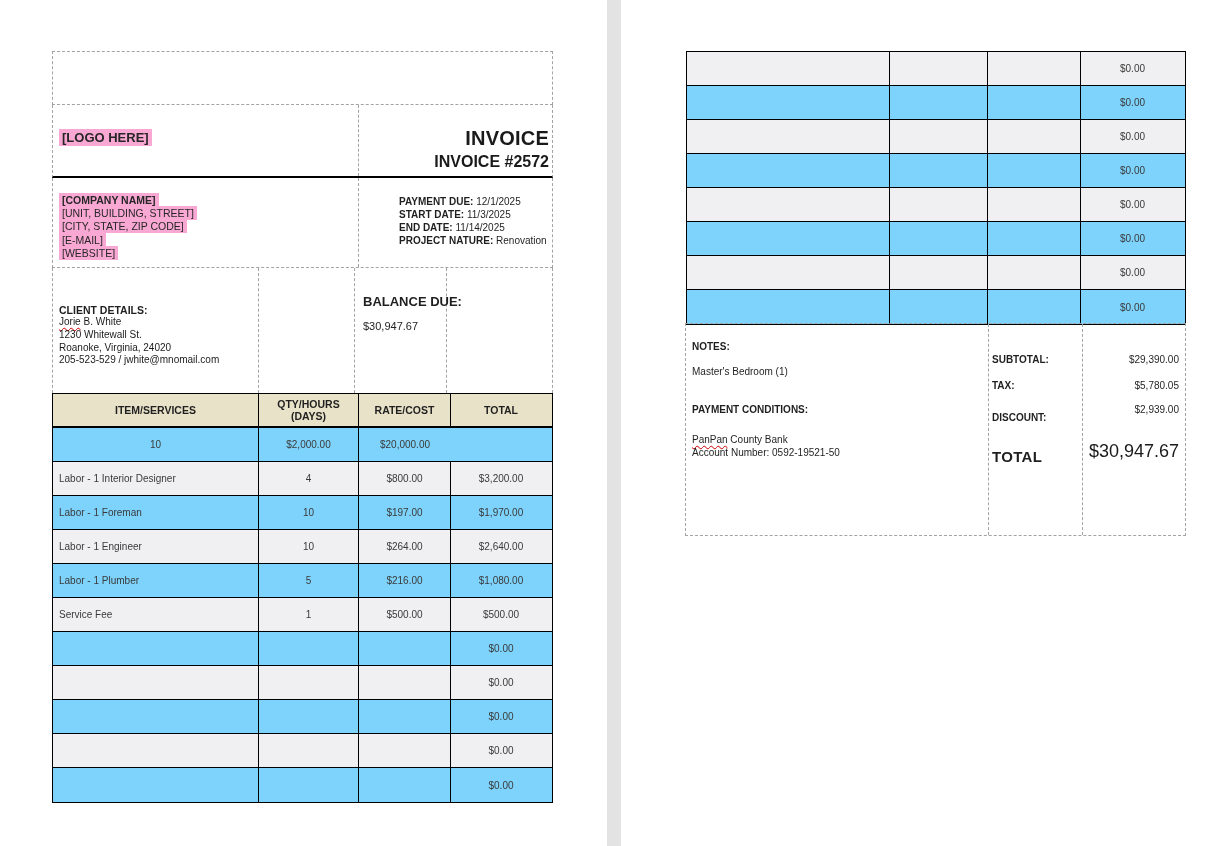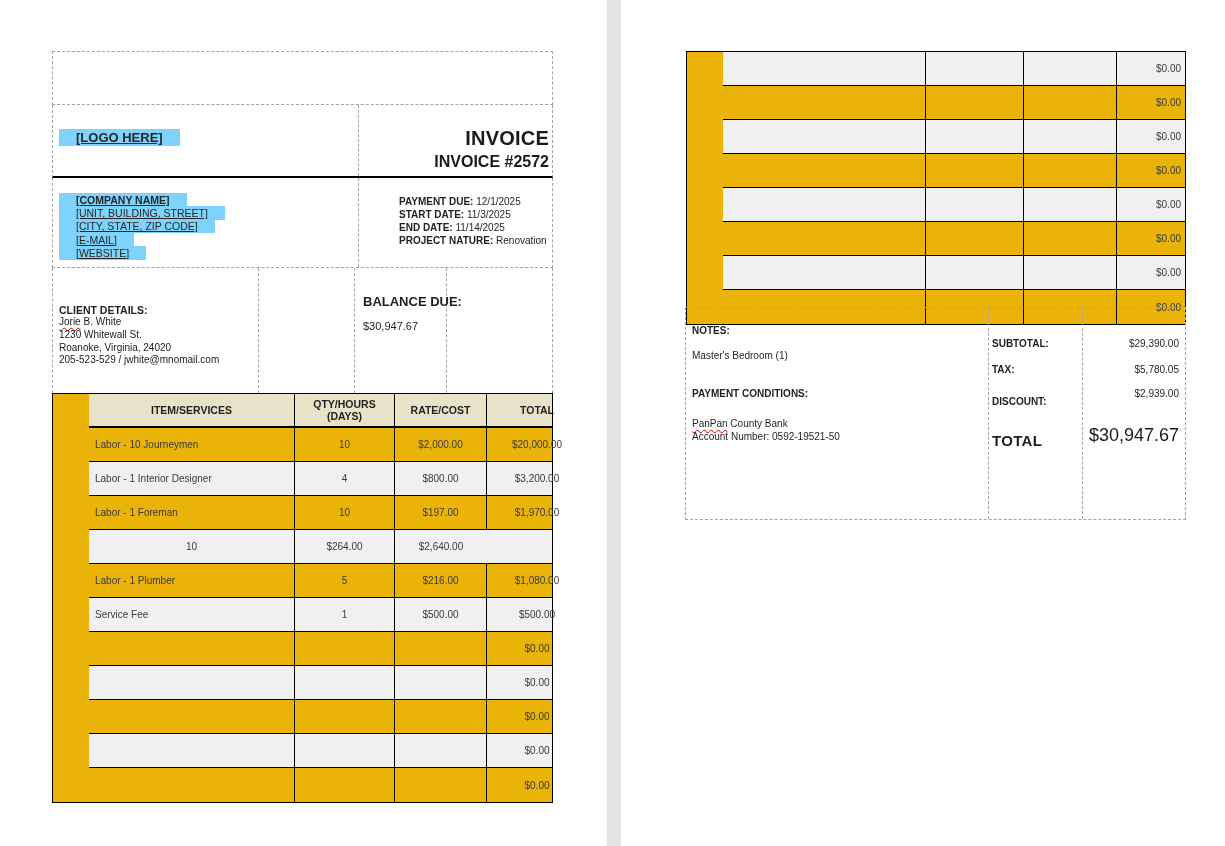--- a/index.html
+++ b/index.html
@@ -16,21 +16,21 @@
   
   .page-gap { position:absolute; left:607px; top:0; width:14px; height:846px; background:#e3e3e3; }
   .vsep { position:absolute; top:0; bottom:0; border-left:1px dashed #a3a3a3; }
 
   
   .top-box { position:absolute; left:52px; top:51px; width:501px; height:54px; border:1px dashed #a3a3a3; }
 
   .header-row { position:absolute; left:52px; top:105px; width:501px; height:73px;
     border-left:1px dashed #a3a3a3; border-right:1px dashed #a3a3a3; border-bottom:2px solid #000; }
   .header-row .vsep { left:305px; }
-  .hl { background:#7dd3fc; color:#262626; padding:1px 17px;text-decoration:underline; }
+  .hl { background:#f9a8d4; color:#262626; padding:1px 3px; }
   .b  { font-weight:bold; }
   .logo-ph { position:absolute; left:6px; top:25px; font-size:13px; font-weight:bold; }
   .inv-block { position:absolute; right:3px; top:22px; text-align:right; }
   .inv-title { font-size:20px; font-weight:bold; letter-spacing:.2px; color:#1a1a1a; }
   .inv-num { font-size:16px; font-weight:600; margin-top:3px; color:#1a1a1a; }
 
   
   .company-row { position:absolute; left:52px; top:178px; width:501px; height:90px;
     border-left:1px dashed #a3a3a3; border-right:1px dashed #a3a3a3; border-bottom:1px dashed #a3a3a3; }
   .company-row .vsep { left:305px; }
@@ -46,36 +46,36 @@
   .client-block { position:absolute; left:6px; top:36px; }
   .client-heading { font-size:10.5px; font-weight:bold; }
   .client-lines { margin-top:0; font-size:10px; line-height:12.8px; color:#1b1b1b; }
   .squiggle { text-decoration-line:underline; text-decoration-style:wavy; text-decoration-color:#ce0000;
     text-decoration-thickness:1px; text-underline-offset:2px; }
   .balance-block { position:absolute; left:310px; top:26px; }
   .balance-label { font-size:13px; font-weight:bold; }
   .balance-value { font-size:11px; margin-top:11px; }
 
   
-  .t-wrap { position:absolute; border:1.5px solid #000; background:#eab308;padding-left:36px; }
+  .t-wrap { position:absolute; border:1.5px solid #000; background:#7dd3fc; }
   .items-table { left:52px; top:393px; width:501px; }
   .right-table { left:686px; top:51px; width:500px; }
   .t-head, .t-row { display:grid; height:34px; align-items:center; }
   .items-table .t-head, .items-table .t-row { grid-template-columns:206px 100px 92px 100px; }
   .right-table .t-row { grid-template-columns:203px 98px 93px 103px; }
   .t-head { background:#e8e2c8; border-bottom:2px solid #000; font-weight:bold; font-size:10.5px; }
   .t-row { border-bottom:1px solid #000; font-size:10px; color:#3a3a3a; }
   .t-row:last-child { border-bottom:none; }
   .t-row.alt { background:#f0eff1; }
   .t-cell, .t-hcell { height:100%; display:flex; align-items:center; justify-content:center; text-align:center; }
   .t-cell.c0 { justify-content:flex-start; padding-left:6px; text-align:left; }
   .t-cell.c0, .t-cell.c1, .t-cell.c2, .t-hcell.c0, .t-hcell.c1, .t-hcell.c2 { border-right:1px solid #000; }
 
   
-  .notes-box { position:absolute; left:685px; top:307px; width:501px; height:213px; border:1px dashed #a3a3a3; }
+  .notes-box { position:absolute; left:685px; top:323px; width:501px; height:213px; border:1px dashed #a3a3a3; }
   .notes-box .vsep.v1 { left:302px; }
   .notes-box .vsep.v2 { left:396px; }
   .nb-abs { position:absolute; font-size:10px; }
   .nb-heading { font-weight:bold; }
   .tot-label { font-weight:bold; font-size:10px; }
   .tot-value { font-size:10px; text-align:right; right:6px; }
   .tot-total-label { font-weight:bold; font-size:15px; letter-spacing:.3px; }
   .tot-total-value { font-size:18px; text-align:right; right:6px; color:#1a1a1a; }
 </style>
 </head>
@@ -134,38 +134,38 @@
 
     <div class="t-wrap items-table">
       <div class="t-head">
           <div class="t-hcell c0">ITEM/SERVICES</div>
           <div class="t-hcell c1">QTY/HOURS (DAYS)</div>
           <div class="t-hcell c2">RATE/COST</div>
           <div class="t-hcell c3">TOTAL</div>
         </div>
       <div>
           <div class="t-row">
-            <div class="t-cell c0">Labor - 10 Journeymen</div>
             <div class="t-cell c1">10</div>
             <div class="t-cell c2">$2,000.00</div>
             <div class="t-cell c3">$20,000.00</div>
           </div>
           <div class="t-row alt">
             <div class="t-cell c0">Labor - 1 Interior Designer</div>
             <div class="t-cell c1">4</div>
             <div class="t-cell c2">$800.00</div>
             <div class="t-cell c3">$3,200.00</div>
           </div>
           <div class="t-row">
             <div class="t-cell c0">Labor - 1 Foreman</div>
             <div class="t-cell c1">10</div>
             <div class="t-cell c2">$197.00</div>
             <div class="t-cell c3">$1,970.00</div>
           </div>
           <div class="t-row alt">
+            <div class="t-cell c0">Labor - 1 Engineer</div>
             <div class="t-cell c1">10</div>
             <div class="t-cell c2">$264.00</div>
             <div class="t-cell c3">$2,640.00</div>
           </div>
           <div class="t-row">
             <div class="t-cell c0">Labor - 1 Plumber</div>
             <div class="t-cell c1">5</div>
             <div class="t-cell c2">$216.00</div>
             <div class="t-cell c3">$1,080.00</div>
           </div>

